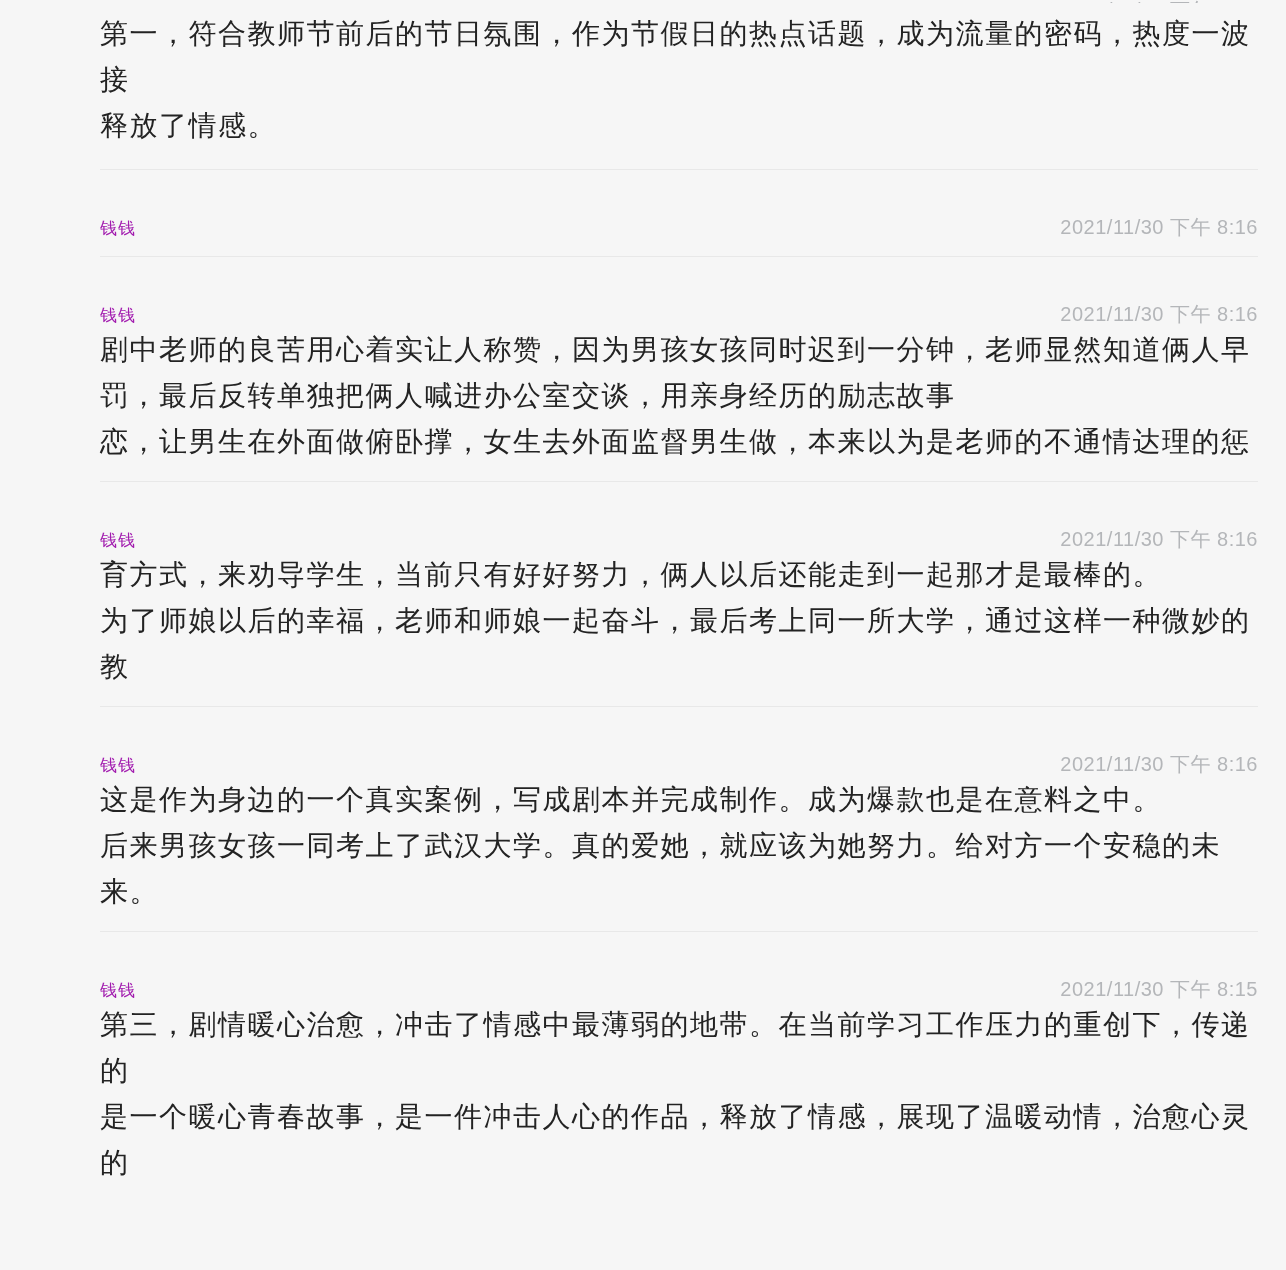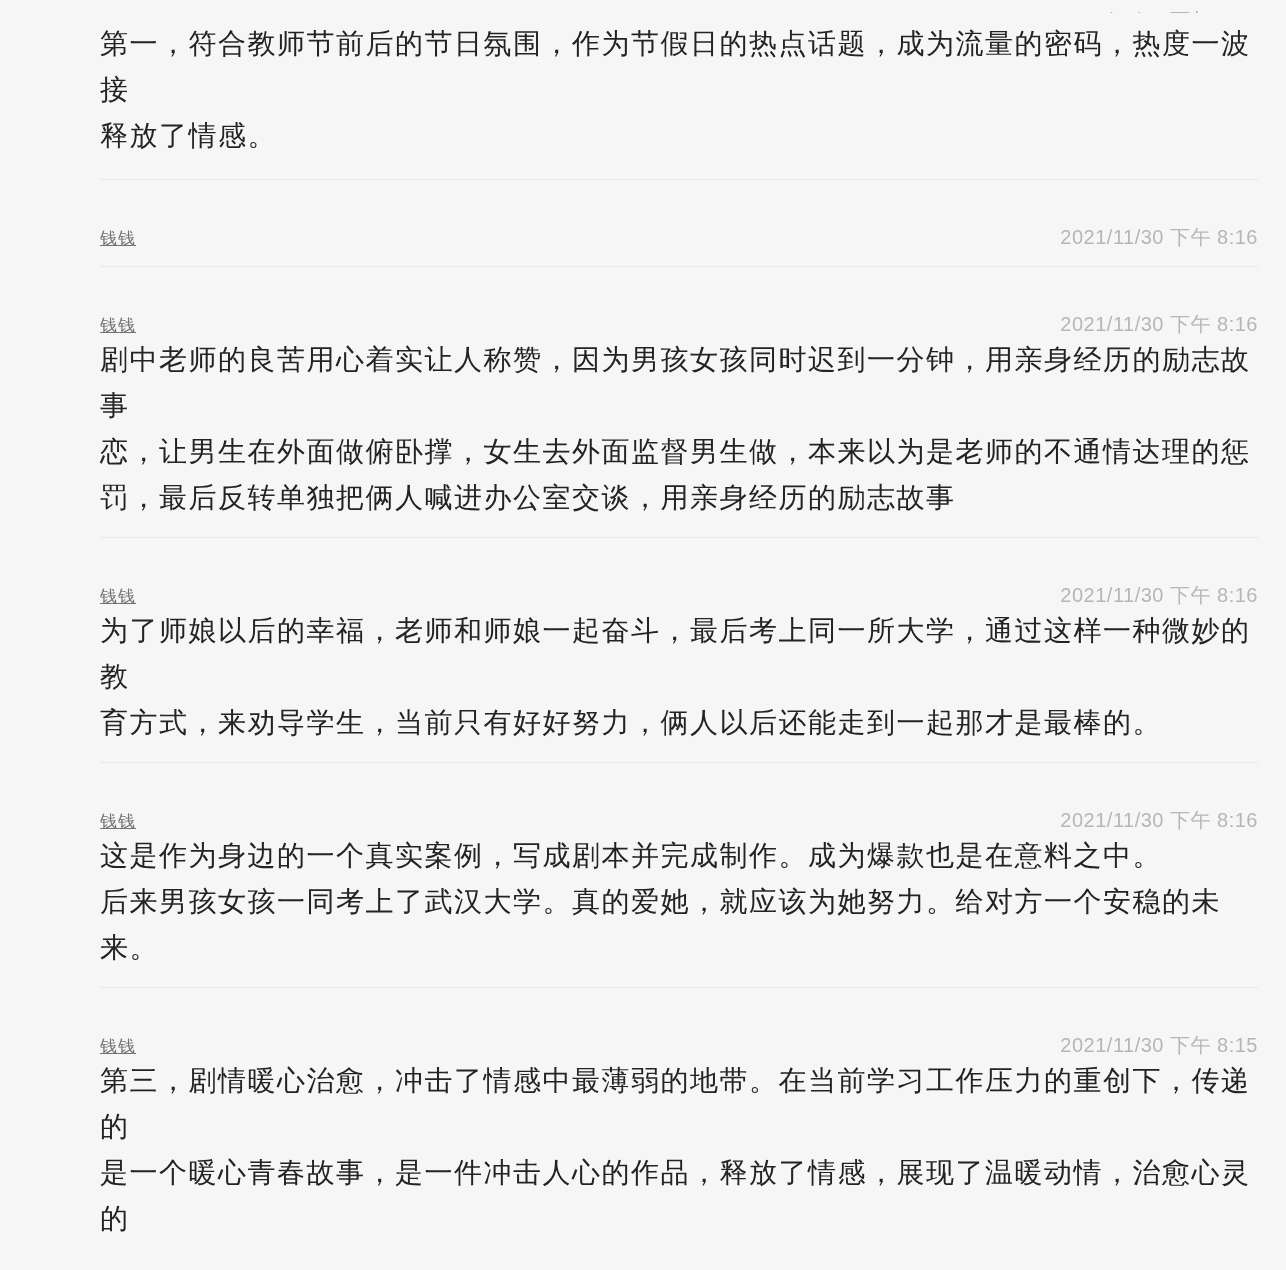--- a/index.html
+++ b/index.html
@@ -17,21 +17,21 @@
   .chat-log {
     padding-left: 100px;
     padding-right: 28px;
   }
   .msg {
     border-top: 1px solid #e8e8e8;
     padding: 24px 0 16px 0;
   }
   .msg.first {
     border-top: none;
-    padding-top: 10px;
+    padding-top: 0;
     padding-bottom: 20px;
   }
   .msg-header {
     display: flex;
     justify-content: space-between;
     align-items: baseline;
     height: 26px;
     line-height: 26px;
     margin-bottom: 20px;
   }
@@ -39,23 +39,22 @@
     height: 3px;
     overflow: hidden;
     margin-bottom: 8px;
   }
   .header-clip .msg-header {
     margin-top: -23px;
     margin-bottom: 0;
   }
   .sender {
     font-size: 17px;
-    color: #737373;
+    color: #a21caf;
     letter-spacing: 1px;
-    text-decoration: underline;
   }
   .time {
     font-size: 20px;
     color: #b4b6b9;
     letter-spacing: 0.5px;
     margin-top: 20px;
   }
   .msg-text .line {
     font-size: 28px;
     line-height: 46px;
@@ -87,34 +86,34 @@
       <span class="time">2021/11/30 下午 8:16</span>
     </div>
   </div>
 
   <div class="msg">
     <div class="msg-header">
       <span class="sender">钱钱</span>
       <span class="time">2021/11/30 下午 8:16</span>
     </div>
     <div class="msg-text">
-      <div class="line">剧中老师的良苦用心着实让人称赞，因为男孩女孩同时迟到一分钟，用亲身经历的励志故事</div>
+      <div class="line">剧中老师的良苦用心着实让人称赞，因为男孩女孩同时迟到一分钟，老师显然知道俩人早</div>
+      <div class="line">罚，最后反转单独把俩人喊进办公室交谈，用亲身经历的励志故事</div>
       <div class="line">恋，让男生在外面做俯卧撑，女生去外面监督男生做，本来以为是老师的不通情达理的惩</div>
-      <div class="line">罚，最后反转单独把俩人喊进办公室交谈，用亲身经历的励志故事</div>
     </div>
   </div>
 
   <div class="msg">
     <div class="msg-header">
       <span class="sender">钱钱</span>
       <span class="time">2021/11/30 下午 8:16</span>
     </div>
     <div class="msg-text">
+      <div class="line">育方式，来劝导学生，当前只有好好努力，俩人以后还能走到一起那才是最棒的。</div>
       <div class="line">为了师娘以后的幸福，老师和师娘一起奋斗，最后考上同一所大学，通过这样一种微妙的教</div>
-      <div class="line">育方式，来劝导学生，当前只有好好努力，俩人以后还能走到一起那才是最棒的。</div>
     </div>
   </div>
 
   <div class="msg">
     <div class="msg-header">
       <span class="sender">钱钱</span>
       <span class="time">2021/11/30 下午 8:16</span>
     </div>
     <div class="msg-text">
       <div class="line">这是作为身边的一个真实案例，写成剧本并完成制作。成为爆款也是在意料之中。</div>

